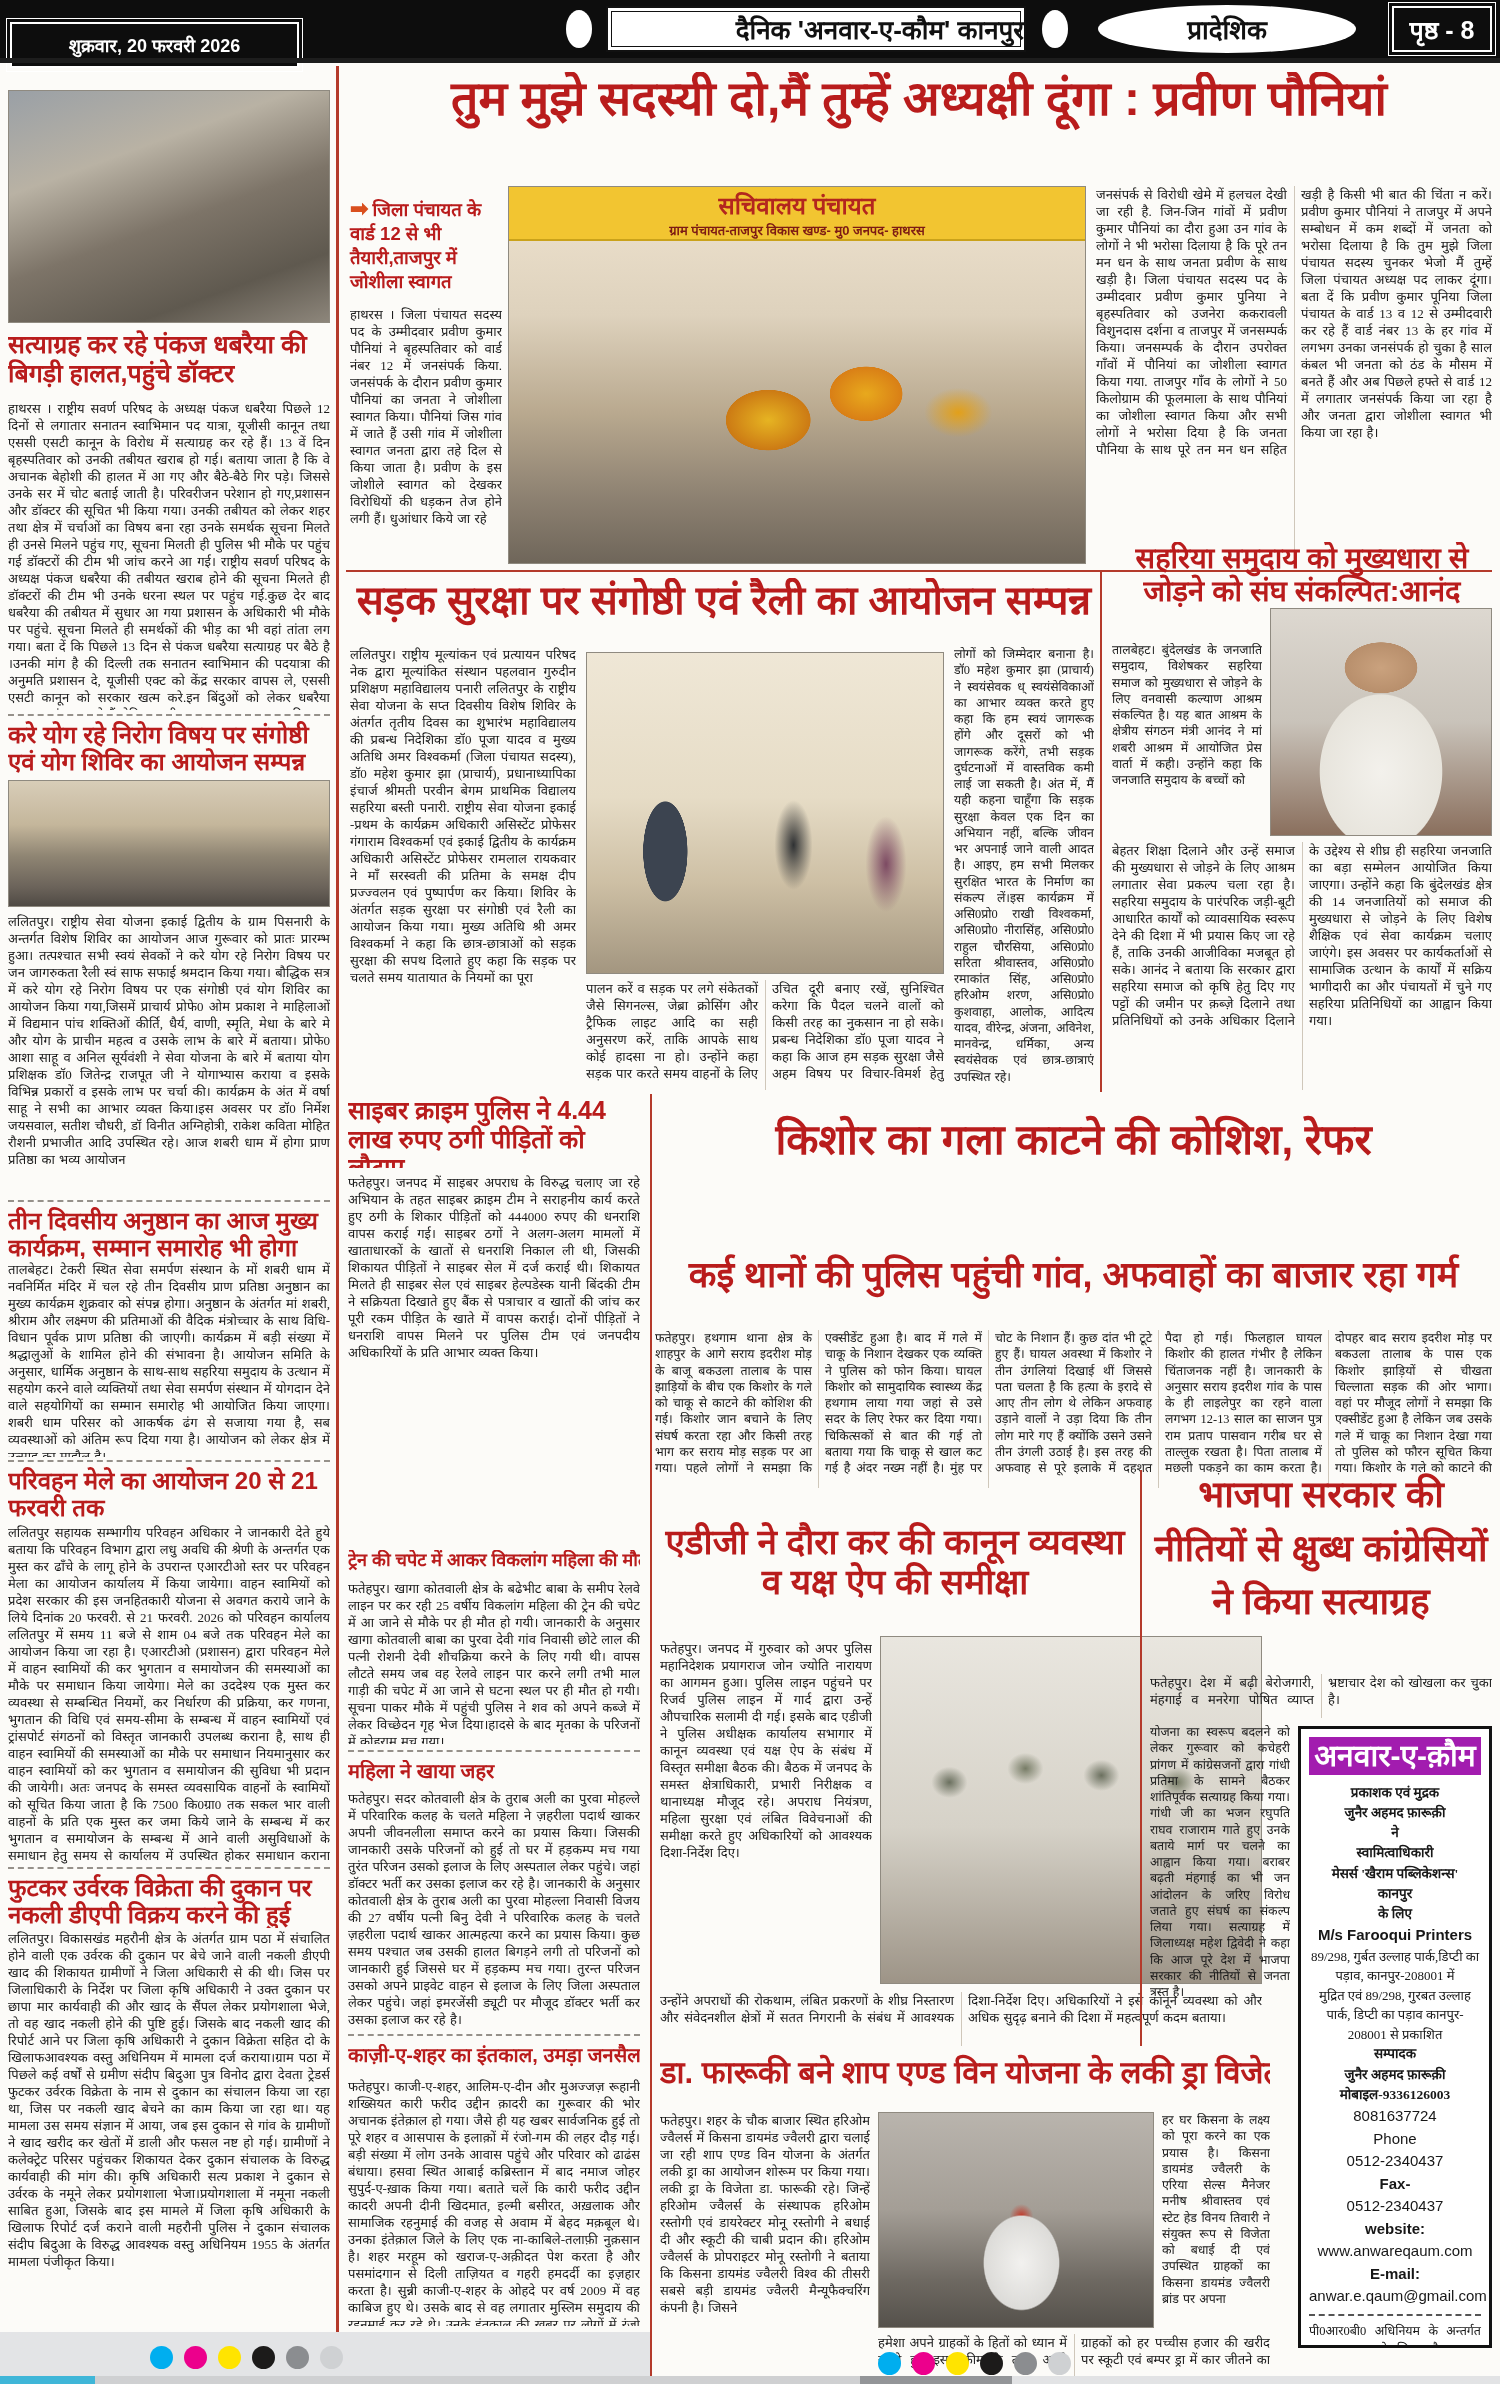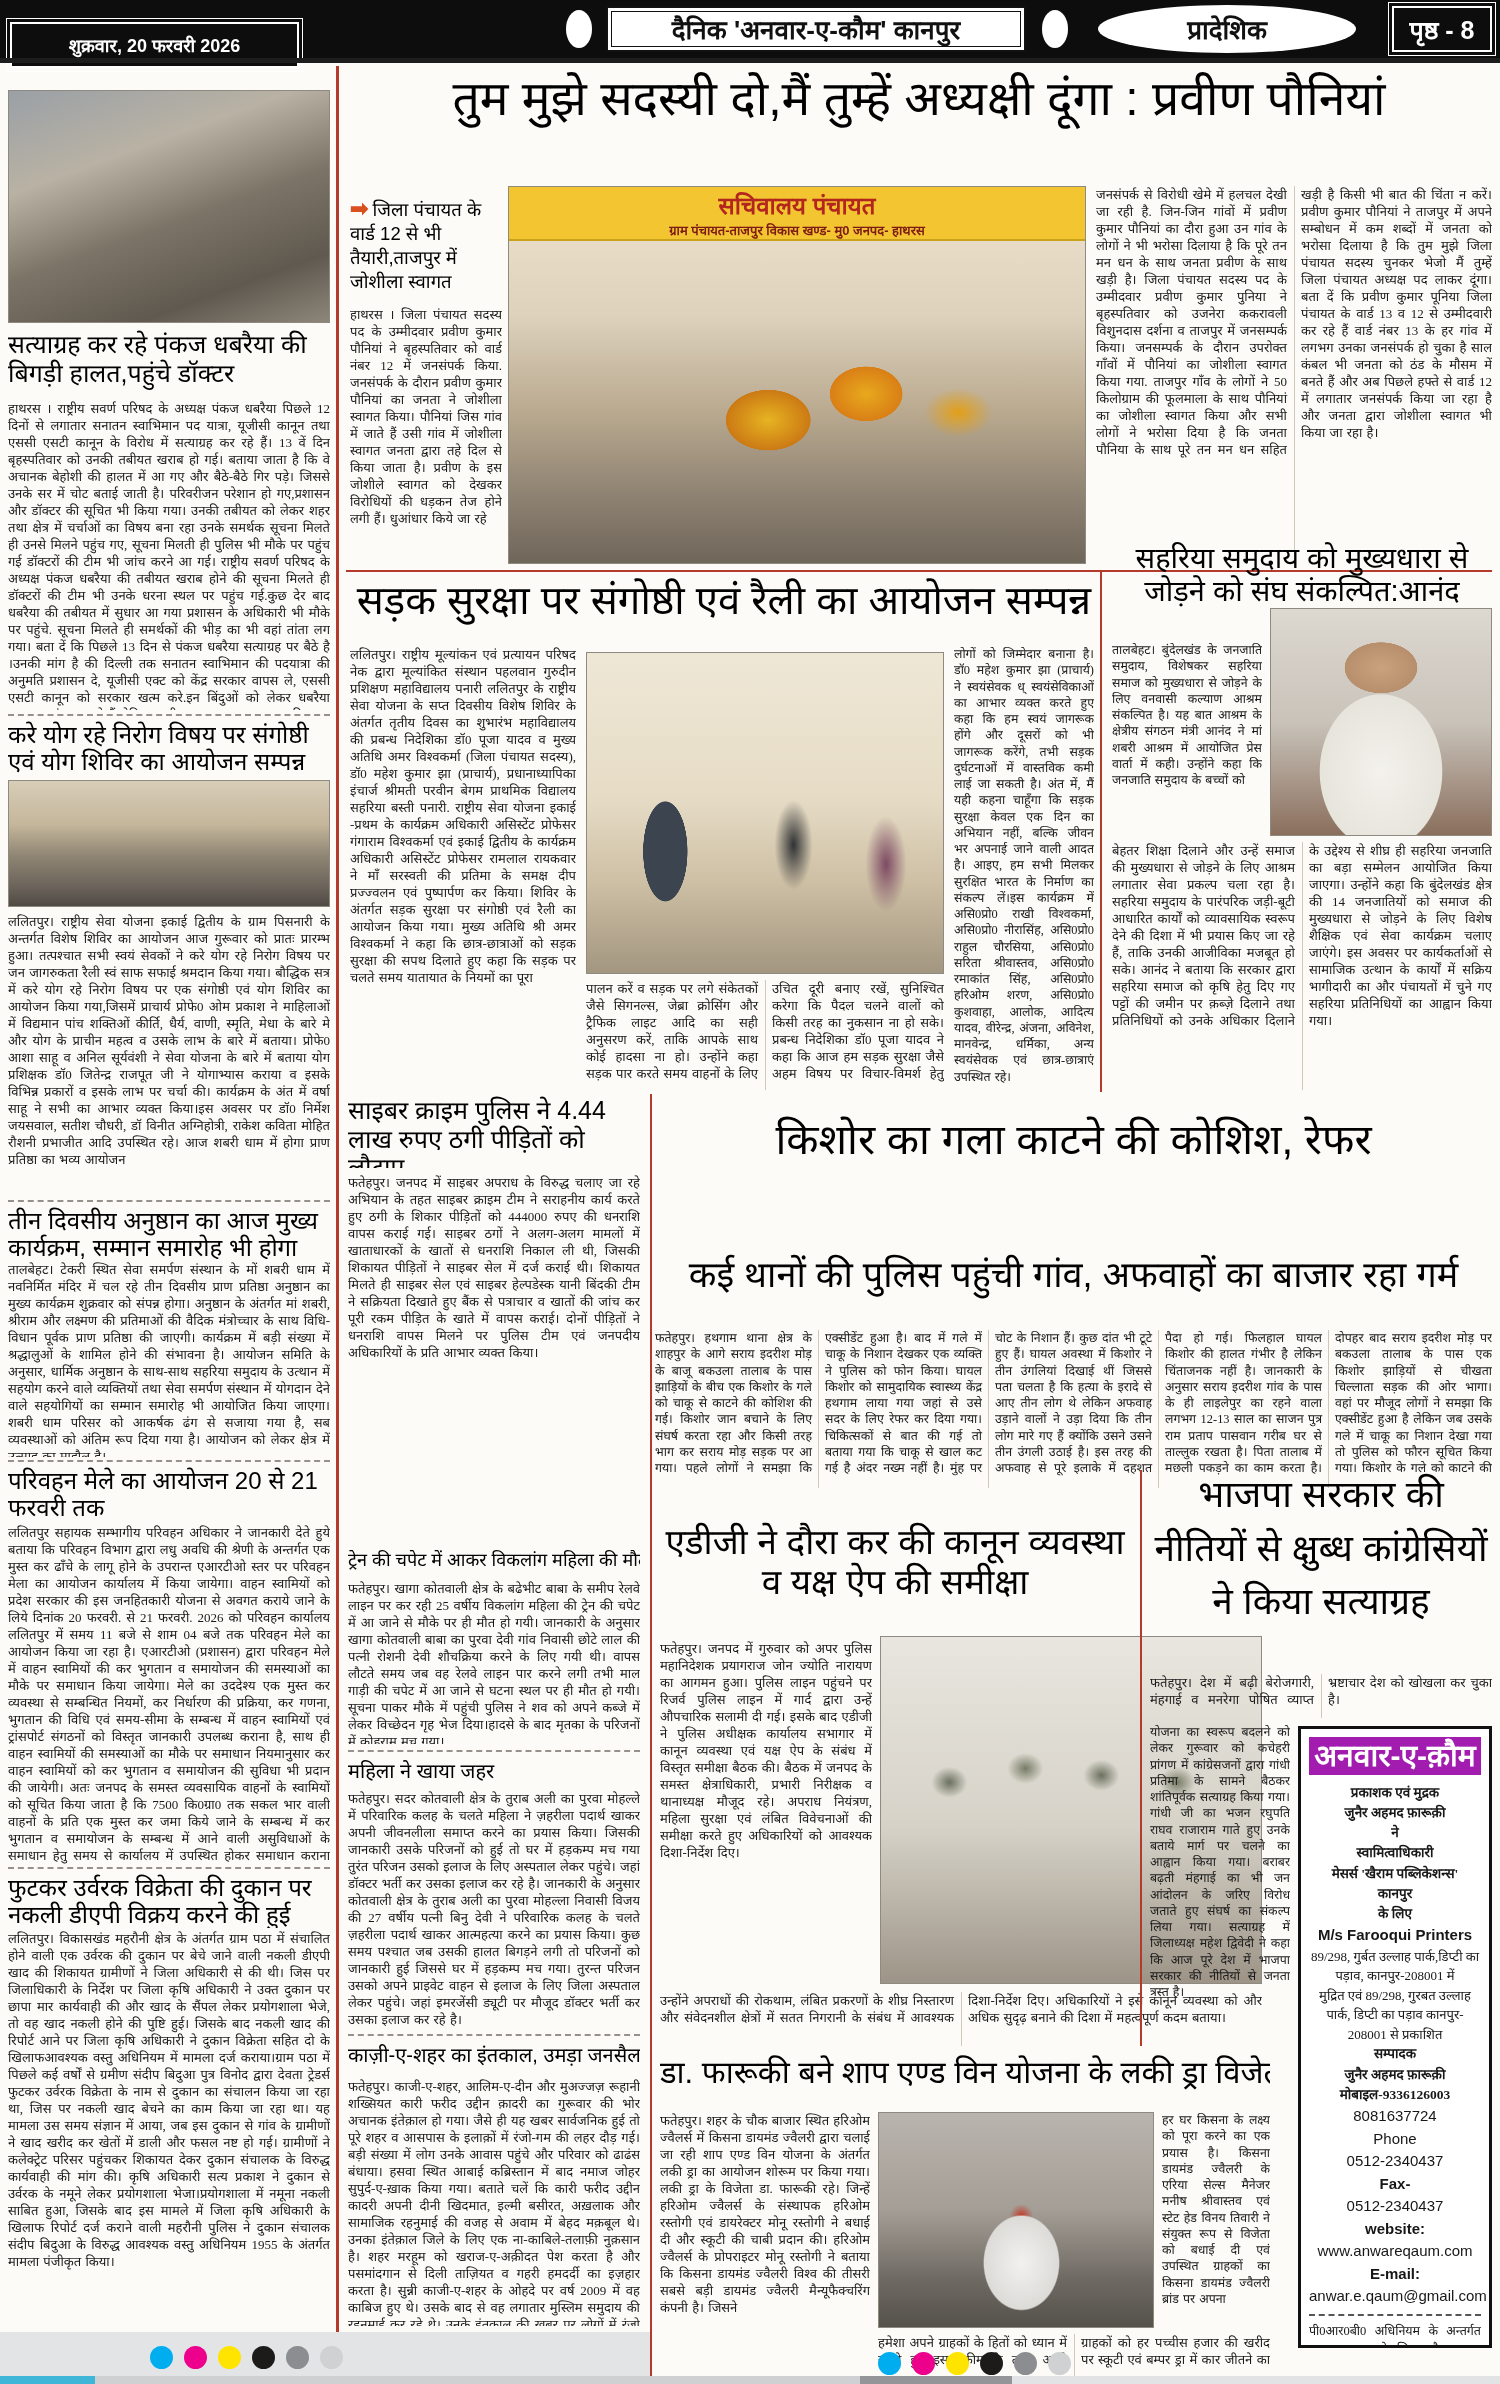--- a/index.html
+++ b/index.html
@@ -4,33 +4,33 @@
 <style>
   *{margin:0;padding:0;box-sizing:border-box}
   html,body{background:#4a4a4a}
   #paper{position:relative;width:1500px;height:2384px;margin:0 auto;background:#fcfbf8;overflow:hidden;
          font-family:"Liberation Serif",serif;color:#171717}
   .abs{position:absolute}
   .body{font-size:13px;line-height:1.31;text-align:justify;color:#1a1a1a;overflow:hidden;word-spacing:1px}
   .sm{font-size:12.4px}
   .c2{column-count:2;column-gap:14px;column-rule:1px solid #cfc7ba}
   .c5{column-count:5;column-gap:13px;column-rule:1px solid #cfc7ba}
-  .h{font-family:"Liberation Sans","DejaVu Sans",sans-serif;font-weight:400;color:#000000;line-height:1.14;overflow:hidden}
+  .h{font-family:"Liberation Sans","DejaVu Sans",sans-serif;font-weight:700;color:#b91c1c;line-height:1.14;overflow:hidden}
   .ctr{text-align:center}
   .nw{white-space:nowrap}
   .dash{border-top:2px dashed #96918a;height:0}
   .vr{background:#b43a2b}
   .hrule{background:#b43a2b}
   
   #hdr{left:0;top:0;width:1500px;height:58px;background:#0d0d0d}
   .hbox{position:absolute;border:2px solid #fff;outline:1px solid #fff;outline-offset:3px;background:#0d0d0d;
         color:#fff;display:flex;align-items:center;justify-content:center;
         font-family:"Liberation Sans",sans-serif;font-weight:800}
   .wbox{position:absolute;background:#fff;border:2px solid #111;box-shadow:inset 0 0 0 3px #fff,inset 0 0 0 4px #111;
-        color:#111;display:flex;align-items:center;justify-content:center;
+        color:#111;display:flex;align-items:center;justify-content:flex-end;
         font-family:"Liberation Sans",sans-serif;font-weight:800}
   .hdot{position:absolute;width:26px;height:38px;border-radius:50%;background:#fff}
   .hoval{position:absolute;background:#fff;border-radius:50%;color:#111;display:flex;align-items:center;justify-content:center;
          font-family:Liberation Sans, sans-serif;font-weight:800}
   
   .photo{overflow:hidden;border:1px solid #8f8a80}
   .ph1{background:linear-gradient(160deg,#9aa0a6 0%,#b9b2a4 30%,#7d7468 55%,#5f594f 80%,#8d867b 100%),#938b7e}
   .ph-main{background:
      radial-gradient(60px 45px at 62% 55%,#e8a91d 0%,#d97f16 60%,transparent 61%),
      radial-gradient(70px 50px at 45% 62%,#e6b422 0%,#cc7a14 60%,transparent 61%),

